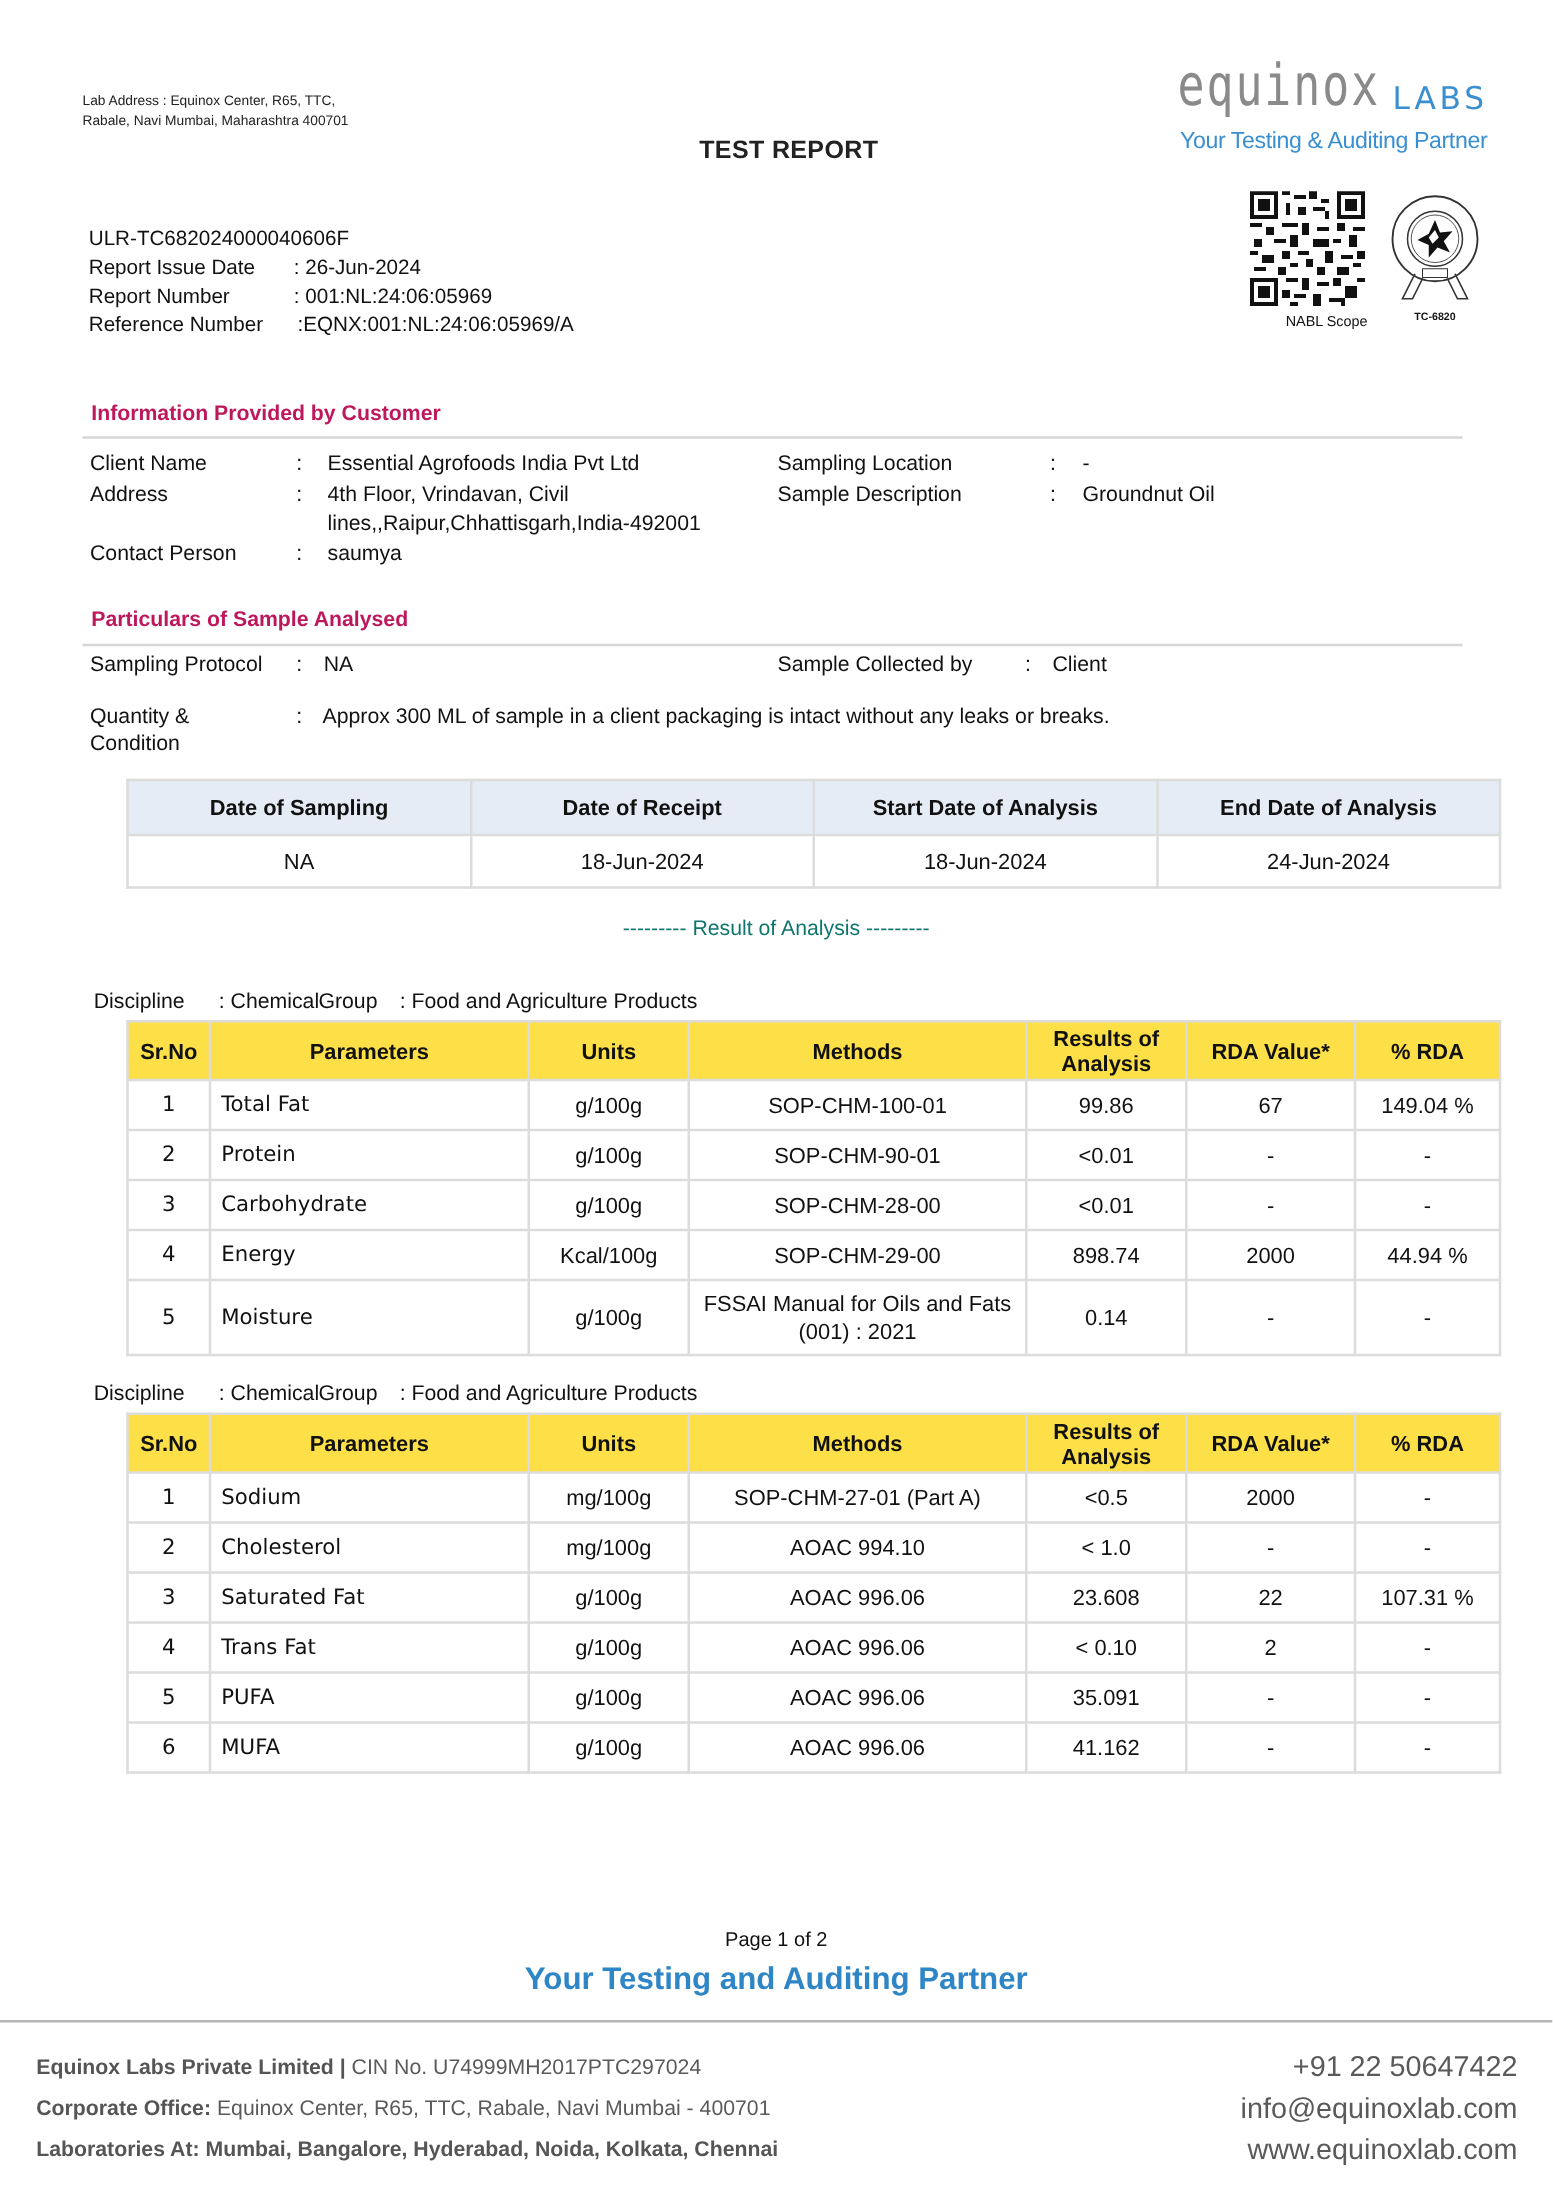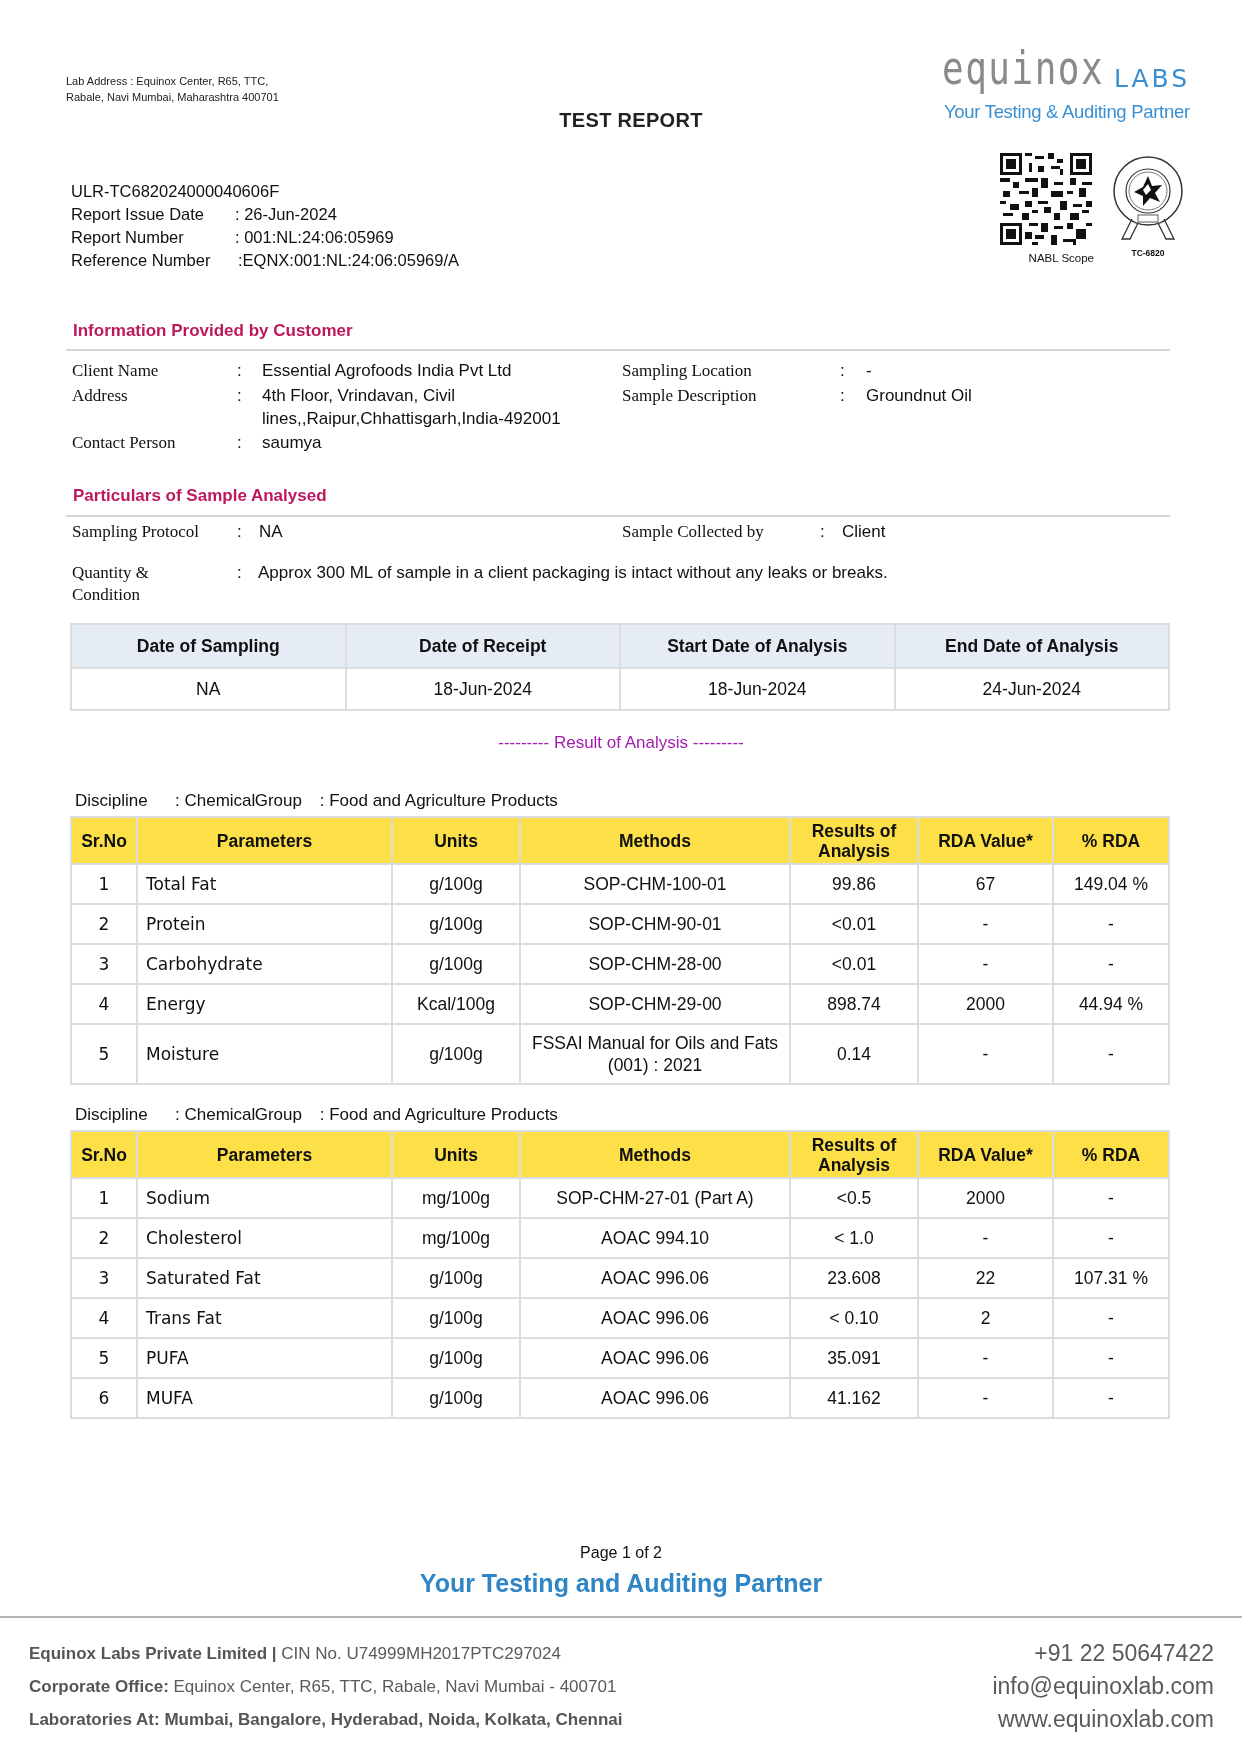--- a/index.html
+++ b/index.html
@@ -24,32 +24,32 @@
 
   
   .meta { left: 71px; top: 180px; font-size: 16.5px; line-height: 23px; color: #111; }
   .meta-row { display: flex; white-space: nowrap; }
   .meta-k { width: 164px; }
 
   .section-head { left: 73px; font-size: 17px; font-weight: bold; color: #be185d; }
   .rule { left: 66px; width: 1104px; height: 2px; background: #d6d6d6; }
 
   .kv { font-size: 17px; color: #111; line-height: 24px; white-space: nowrap; }
-  .kv .k { position: absolute; font-family: Liberation Serif, serif; }
+  .kv .k { position: absolute; }
   .kv .c { position: absolute; }
   .kv .v { position: absolute; }
 
   
-  table { border-collapse: collapse; }
+  table { border-collapse: collapse; margin-left: 31px; }
   .dates { left: 70px; top: 623px; width: 1100px; }
   .dates th, .dates td { border: 2px solid #dcdcdc; text-align: center; font-size: 17.5px; }
   .dates th { background: #e6ecf5; font-weight: bold; height: 40px; }
   .dates td { height: 38px; }
 
-  .result-title { left: 0; width: 1242px; top: 733px; text-align: center; font-size: 17px; color: #a21caf; }
+  .result-title { left: 0; width: 1242px; top: 733px; text-align: center; font-size: 17px; color: #0f766e; }
 
   .discipline { left: 75px; font-size: 17px; color: #111; white-space: nowrap; }
   .discipline span { display: inline-block; }
 
   .res { left: 70px; width: 1100px; }
   .res th, .res td { border: 2px solid #dcdcdc; font-size: 17.5px; text-align: center; padding: 0 4px; }
   .res th { background: #fde047; font-weight: bold; line-height: 20px; height: 45px; }
   .res td { height: 38px; line-height: 22px; }
   .res td.param { text-align: left; padding-left: 8px; font-family: "DejaVu Sans", sans-serif; font-size: 17px; }
   .res td.srno { font-family: "DejaVu Sans", sans-serif; font-size: 17px; }

